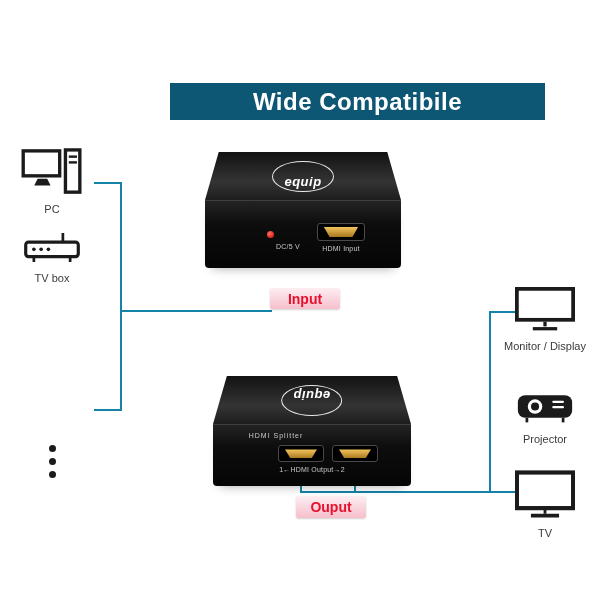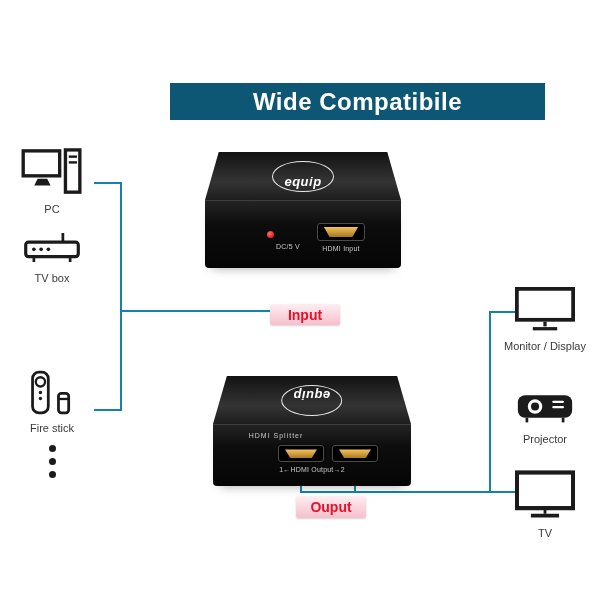--- a/index.html
+++ b/index.html
@@ -81,31 +81,20 @@
       <rect class="s" x="2" y="3" width="38" height="26" stroke-width="3.5"></rect>
       <path d="M17 32 h10 l3.5 7 h-17 z" fill="#1b1b1b"></path>
       <rect class="s" x="46" y="2" width="15" height="44" stroke-width="3.5"></rect>
       <line class="s" x1="49.5" y1="9" x2="58" y2="9" stroke-width="2.5"></line>
       <line class="s" x1="49.5" y1="15" x2="58" y2="15" stroke-width="2.5"></line>
     </svg>
     <div class="caption">PC</div>
   </div>
 
 
-  <div class="item" style="left:2px;top:370px;width:100px">
-    <svg width="50" height="45" viewBox="0 0 54 48">
-      <rect class="s" x="6" y="2" width="17" height="44" rx="7" stroke-width="3"></rect>
-      <circle class="s" cx="14.5" cy="12.5" r="5" stroke-width="2.5"></circle>
-      <circle cx="14.5" cy="24" r="1.8" fill="#1b1b1b"></circle>
-      <circle cx="14.5" cy="30.5" r="1.8" fill="#1b1b1b"></circle>
-      <rect class="s" x="34" y="25" width="11" height="21" rx="3" stroke-width="3"></rect>
-      <line class="s" x1="34" y1="31" x2="45" y2="31" stroke-width="2.5"></line>
-    </svg>
-    <div class="caption">Fire stick</div>
-  </div>
 
   <div class="dots" style="left:49px;top:445px">
     <i></i>
       <i></i>
       <i></i>
   </div>
 
   <div class="device" style="left:205px;top:152px;width:196px">
     <div class="dev-top" style="height:48px">
       <span class="logo">equip</span>
@@ -113,21 +102,21 @@
     <div class="dev-face" style="height:68px">
       <span class="led" style="left:62px;top:30px"></span>
       <span class="tiny" style="left:48px;top:42px;width:70px">DC/5 V</span>
       <div class="port" style="left:112px;top:22px;width:48px;height:18px">
         <span class="pin" style="width:38px;height:10px"></span>
       </div>
       <span class="tiny" style="left:98px;top:44px;width:76px">HDMI Input</span>
     </div>
   </div>
 
-  <div class="tag" style="left:270px;top:304px;width:70px;height:21px">
+  <div class="tag" style="left:270px;top:288px;width:70px;height:21px">
     <span>Input</span>
   </div>
 
   <div class="device" style="left:213px;top:376px;width:198px">
     <div class="dev-top" style="height:48px">
       <span class="logo flipped">equip</span>
     </div>
     <div class="dev-face" style="height:62px">
       <span class="tiny" style="left:18px;top:7px;width:90px;letter-spacing:1px">HDMI Splitter</span>
       <div class="port" style="left:65px;top:20px;width:46px;height:17px">

